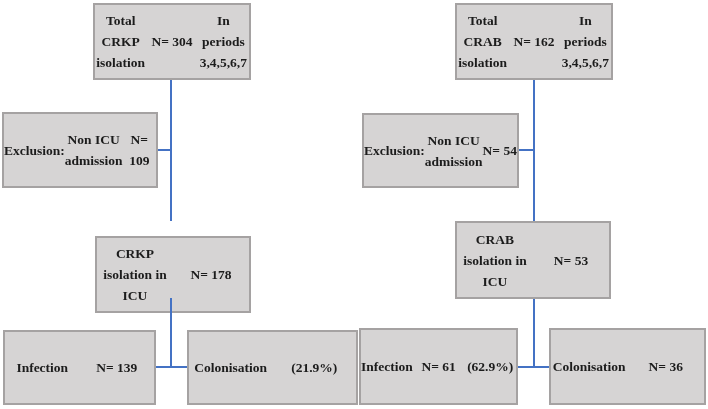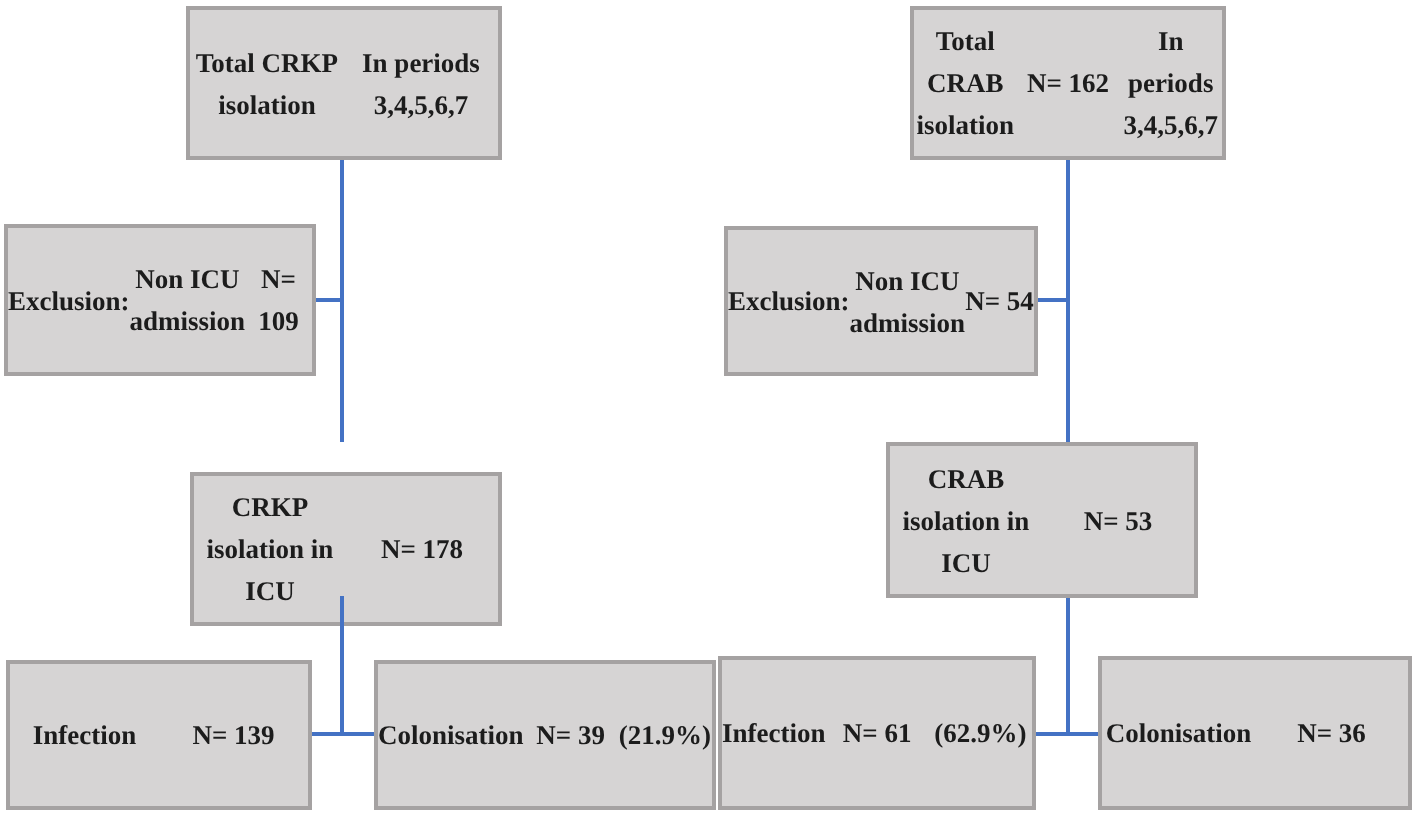--- a/index.html
+++ b/index.html
@@ -36,35 +36,36 @@
   #l-inf   { left: 3px;   top: 330px; width: 153px; height: 75px; }
   #l-col   { left: 187px; top: 330px; width: 171px; height: 75px; }
   #l-v1 { left: 170px; top: 80px;  width: 2px;  height: 141px; }
   #l-h1 { left: 158px; top: 149px; width: 13px; height: 2px; }
   #l-v2 { left: 170px; top: 298px; width: 2px;  height: 70px; }
   #l-h2 { left: 156px; top: 366px; width: 31px; height: 2px; }
 
   
   #r-total { left: 455px; top: 3px;   width: 158px; height: 77px; text-align: center; }
   #r-excl  { left: 362px; top: 113px; width: 157px; height: 75px; }
-  #r-icu   { left: 443px; top: 221px; width: 156px; height: 78px; }
+  #r-icu   { left: 455px; top: 221px; width: 156px; height: 78px; }
   #r-inf   { left: 359px; top: 328px; width: 159px; height: 77px; }
   #r-col   { left: 549px; top: 328px; width: 157px; height: 77px; }
   #r-v1 { left: 533px; top: 80px;  width: 2px;  height: 141px; }
   #r-h1 { left: 519px; top: 149px; width: 14px; height: 2px; }
   #r-v2 { left: 533px; top: 299px; width: 2px;  height: 69px; }
   #r-h2 { left: 518px; top: 366px; width: 32px; height: 2px; }
 </style>
 </head>
 <body>
 
 <div class="figure">
 
   <div class="box" id="l-total">
     <div class="ln">Total CRKP isolation</div>
+    <div class="ln">N= 304</div>
     <div class="ln">In periods 3,4,5,6,7</div>
   </div>
 
   <div class="cline" id="l-v1"></div>
   <div class="cline" id="l-h1"></div>
 
   <div class="box" id="l-excl">
     <div class="ln">Exclusion:</div>
     <div class="ln">Non ICU admission</div>
     <div class="ln">N= 109</div>
@@ -78,21 +79,20 @@
   <div class="cline" id="l-v2"></div>
   <div class="cline" id="l-h2"></div>
 
   <div class="box" id="l-inf">
     <div class="ln">Infection</div>
     <div class="ln">N= 139</div>
   </div>
 
   <div class="box" id="l-col">
     <div class="ln">Colonisation</div>
-    <div class="ln">N= 39</div>
     <div class="ln">(21.9%)</div>
   </div>
 
   <div class="box" id="r-total">
     <div class="ln">Total CRAB isolation</div>
     <div class="ln">N= 162</div>
     <div class="ln">In periods 3,4,5,6,7</div>
   </div>
 
   <div class="cline" id="r-v1"></div>

